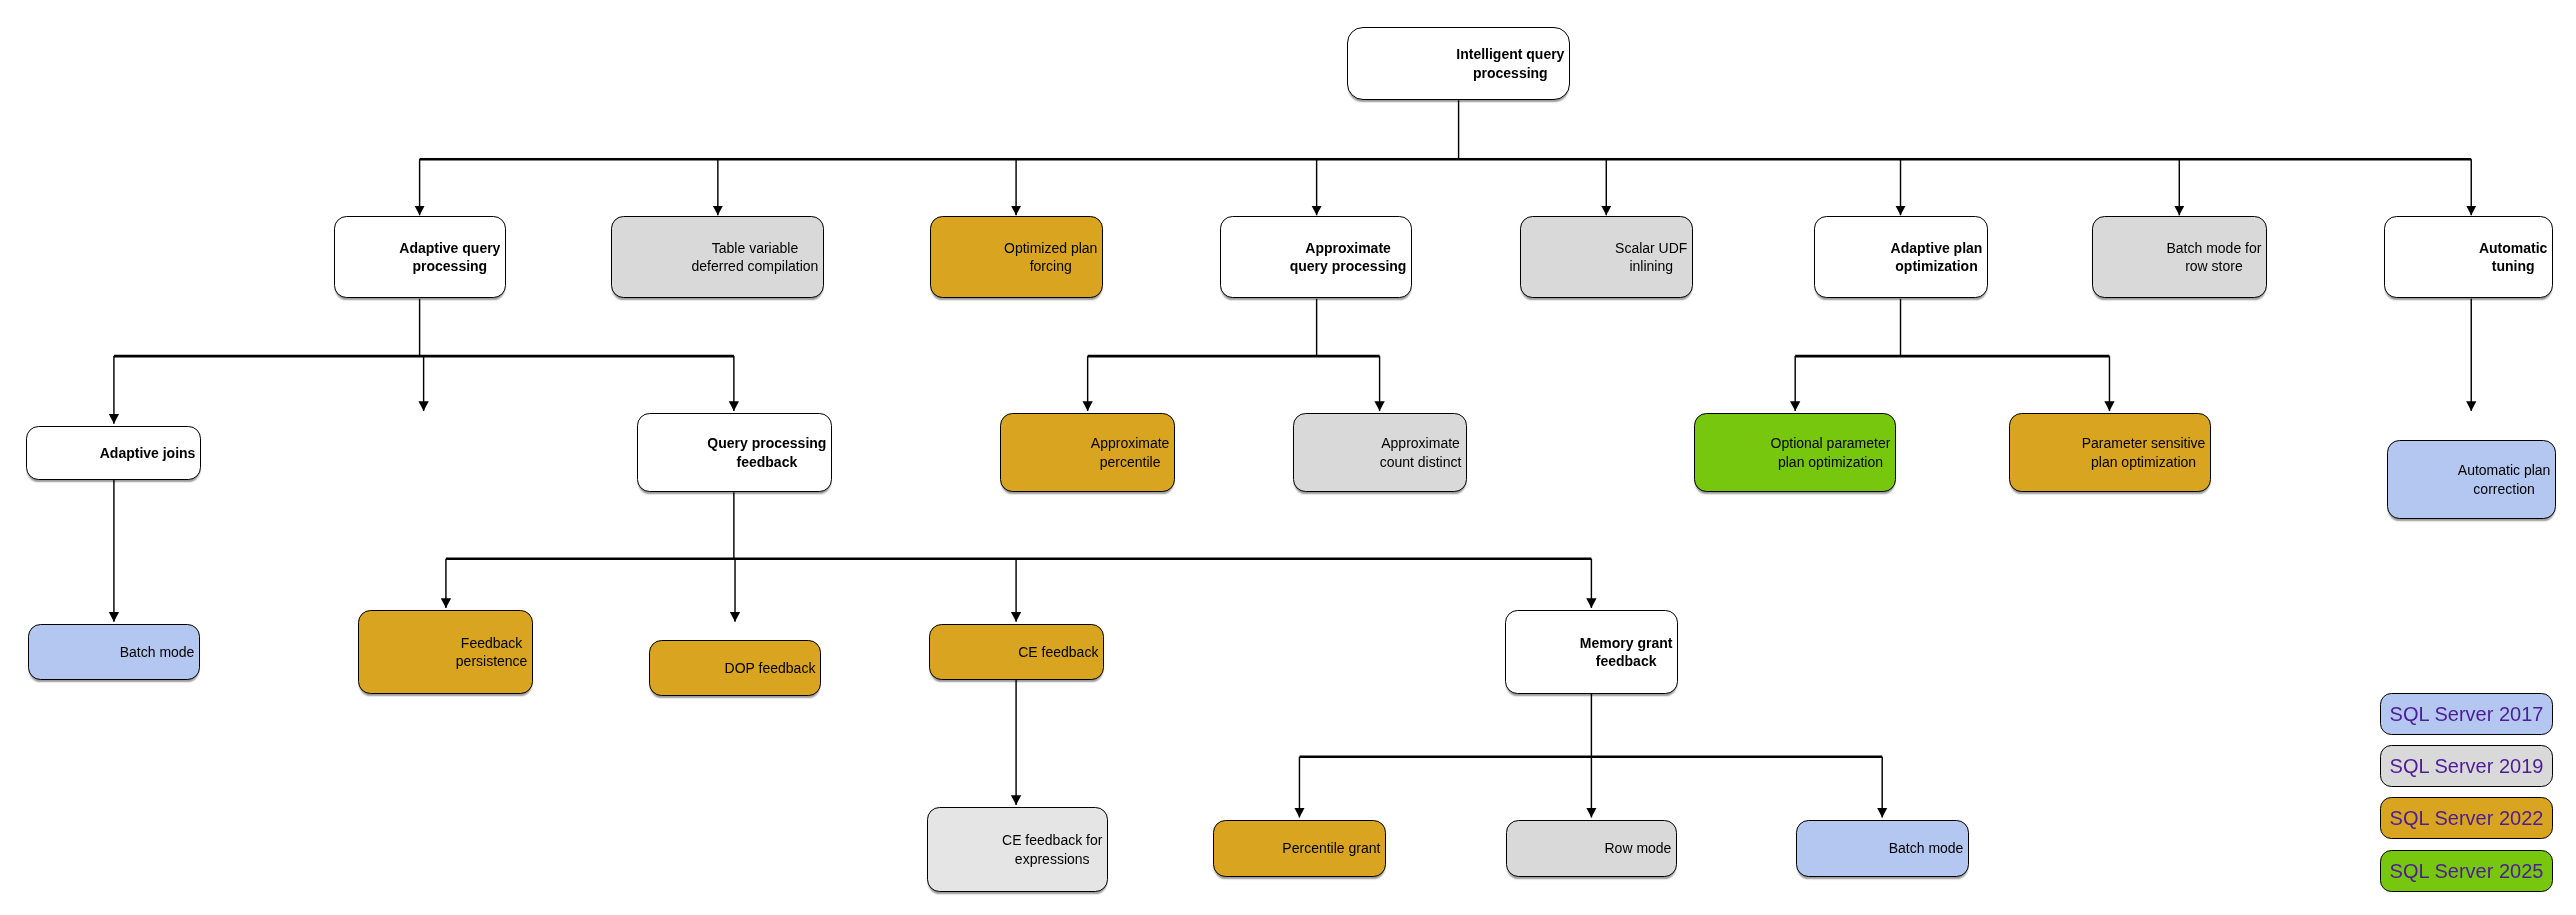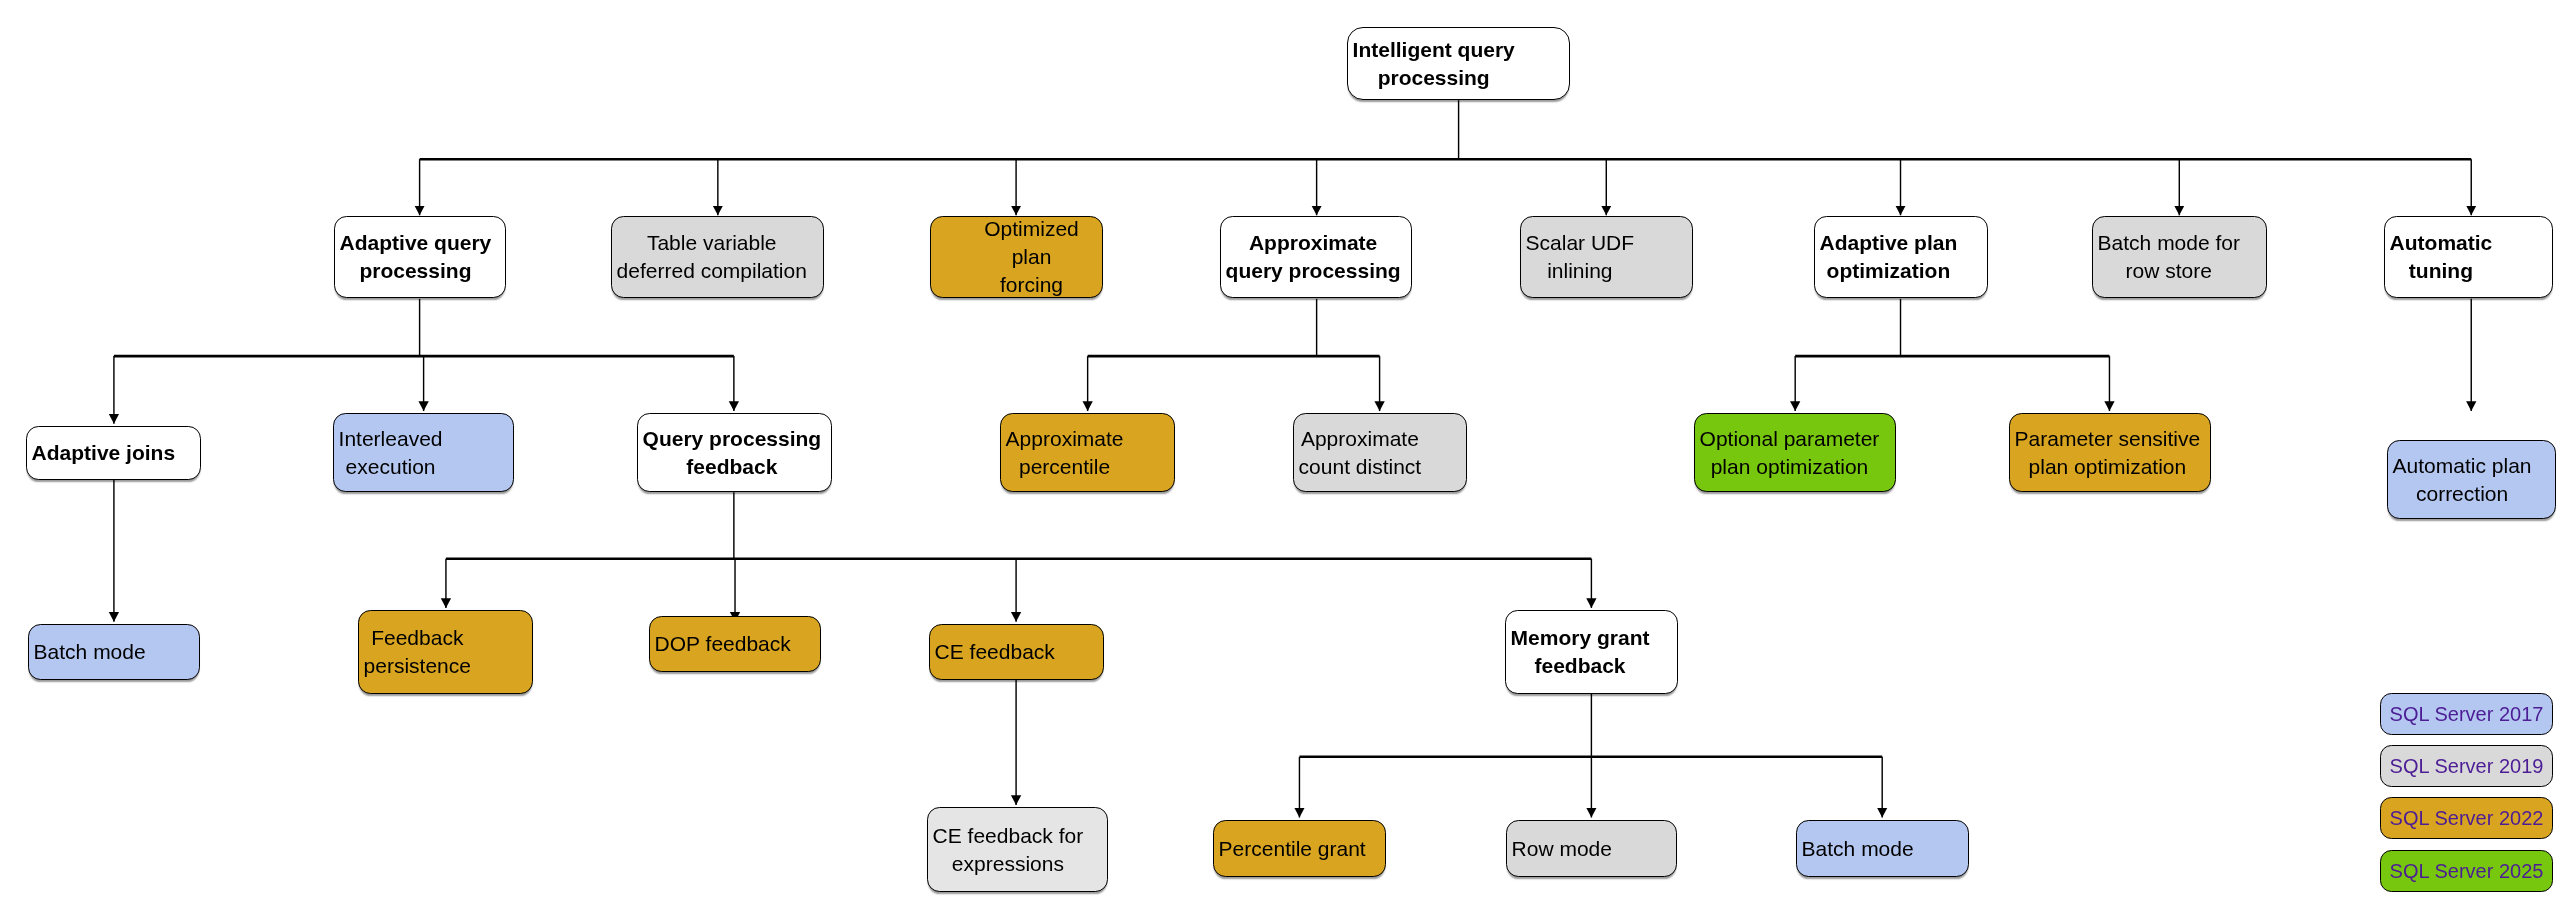--- a/index.html
+++ b/index.html
@@ -19,28 +19,28 @@
   #wires {
     position: absolute;
     left: 0; top: 0;
     width: 2576px;
     height: 916px;
   }
   .node {
     position: absolute;
     display: flex;
     align-items: center;
-    justify-content: flex-start;
+    justify-content: flex-end;
     text-align: center;
     border: 1.7px solid #000000;
     border-radius: 12.6px;
     background: #ffffff;
     box-shadow: 0 2.9px 1.7px -1.1px rgba(0,0,0,0.40);
     box-sizing: border-box;
-    font-size: 21px;
+    font-size: 14px;
     line-height: 1.32;
     color: #000000;
     font-weight: 400;
   }
   .node span { white-space: pre-line; padding: 0 4.6px; }
   .node.cat  { font-weight: 700; }
   .node.root { border-radius: 16px; }
   .legend-item {
     position: absolute;
     display: flex;
@@ -149,24 +149,20 @@
 row store</span>
     </div>
   <div class="node cat" style="left: 2384px; top: 216px; width: 169px; height: 82px; background: rgb(255, 255, 255);">
     <span>Automatic
 tuning</span>
     </div>
 
   <div class="node cat" style="left: 26px; top: 426px; width: 175px; height: 54px; background: rgb(255, 255, 255);">
     <span>Adaptive joins</span>
     </div>
-  <div class="node" style="left: 333px; top: 413px; width: 181px; height: 79px; background: rgb(180, 199, 240);">
-    <span>Interleaved
-execution</span>
-    </div>
   <div class="node cat" style="left: 637px; top: 413px; width: 195px; height: 79px; background: rgb(255, 255, 255);">
     <span>Query processing
 feedback</span>
     </div>
   <div class="node" style="left: 1000px; top: 413px; width: 175px; height: 79px; background: rgb(217, 165, 33);">
     <span>Approximate
 percentile</span>
     </div>
   <div class="node" style="left: 1293px; top: 413px; width: 174px; height: 79px; background: rgb(217, 217, 217);">
     <span>Approximate
@@ -185,21 +181,21 @@
 correction</span>
     </div>
 
   <div class="node" style="left: 28px; top: 624px; width: 172px; height: 56px; background: rgb(180, 199, 240);">
     <span>Batch mode</span>
     </div>
   <div class="node" style="left: 358px; top: 610px; width: 175px; height: 84px; background: rgb(217, 165, 33);">
     <span>Feedback
 persistence</span>
     </div>
-  <div class="node" style="left: 649px; top: 616px; width: 172px; height: 56px; background: rgb(217, 165, 33);">
+  <div class="node" style="left: 649px; top: 640px; width: 172px; height: 56px; background: rgb(217, 165, 33);">
     <span>DOP feedback</span>
     </div>
   <div class="node" style="left: 929px; top: 624px; width: 175px; height: 56px; background: rgb(217, 165, 33);">
     <span>CE feedback</span>
     </div>
   <div class="node cat" style="left: 1505px; top: 610px; width: 173px; height: 84px; background: rgb(255, 255, 255);">
     <span>Memory grant
 feedback</span>
     </div>
 

